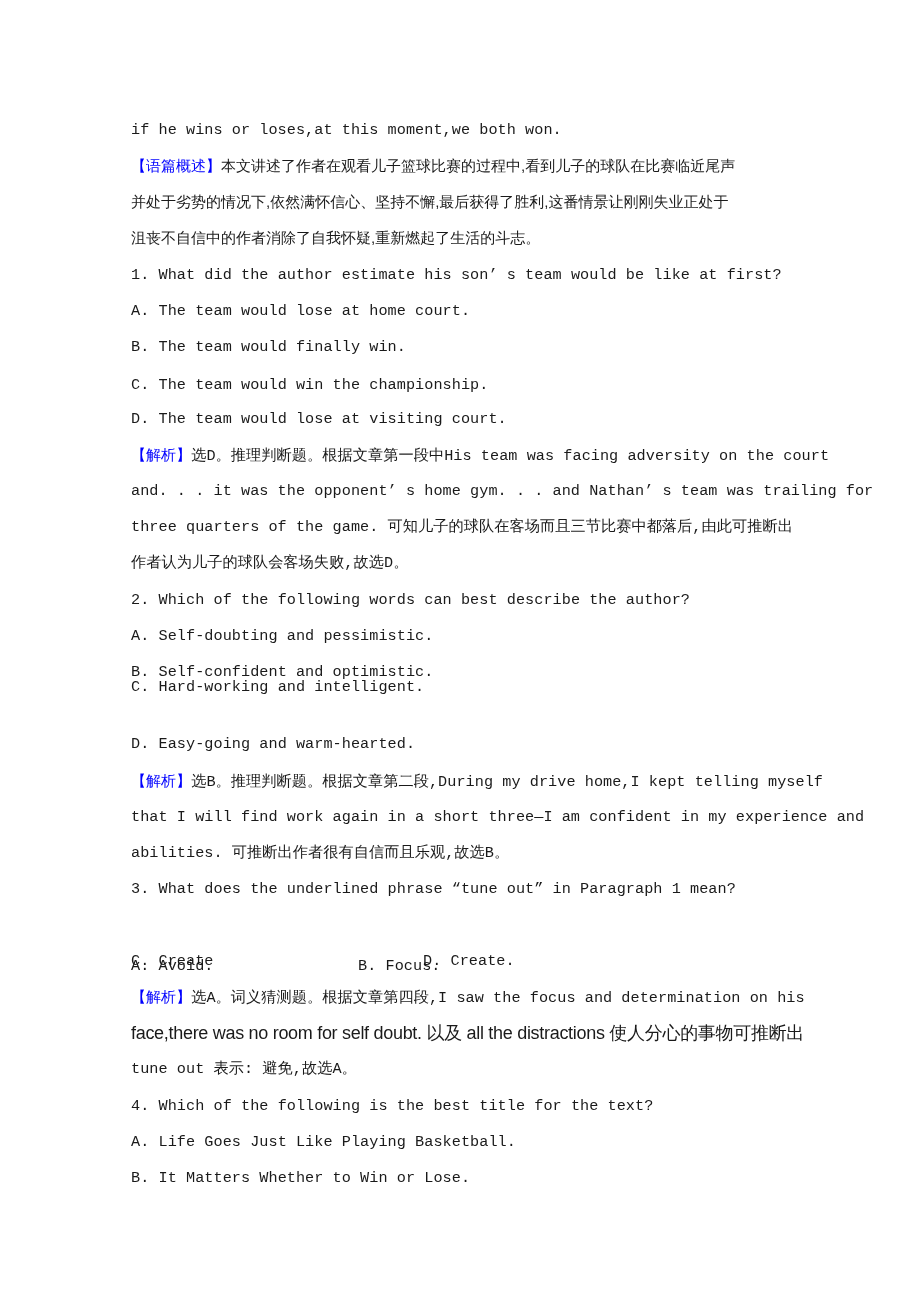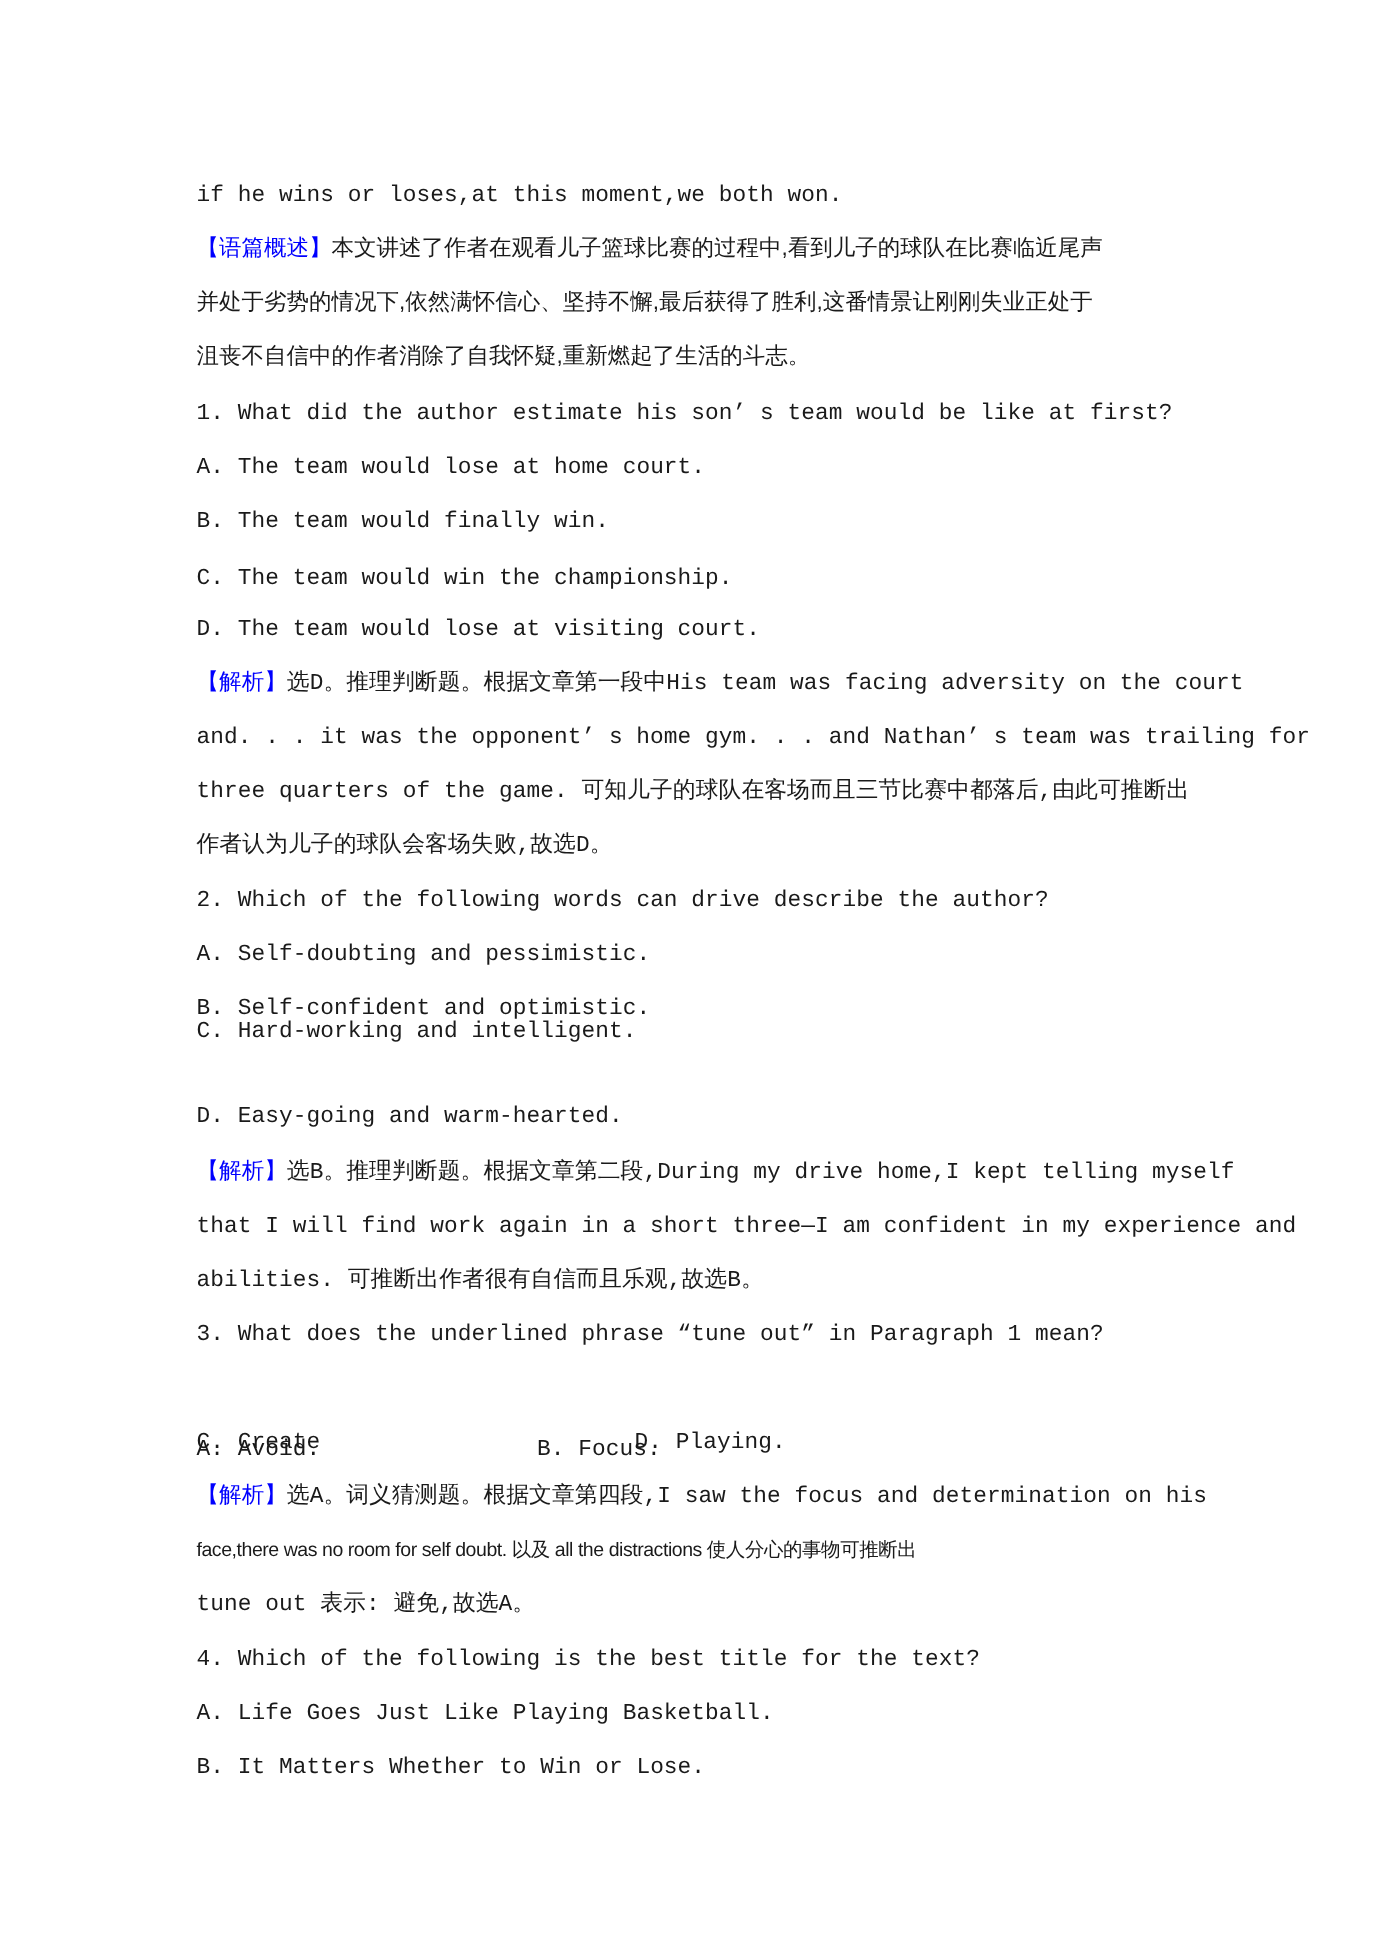--- a/index.html
+++ b/index.html
@@ -78,21 +78,21 @@
   </div>
   <div class="line mono" style="top:445px">
     <span class="tag cjk">【解析】</span><span>选D。推理判断题。根据文章第一段中His team was facing adversity on the court</span>
   </div>
   <div class="line mono" style="top:481px">and. . . it was the opponent’ s home gym. . . and Nathan’ s team was trailing for</div>
   <div class="line mono" style="top:517px">three quarters of the game. 可知儿子的球队在客场而且三节比赛中都落后,由此可推断出</div>
   <div class="line mono" style="top:553px">作者认为儿子的球队会客场失败,故选D。</div>
 
   <div class="line mono" style="top:590px">
     <span>2.</span>
-    <span>Which of the following words can drive describe the author?</span>
+    <span>Which of the following words can best describe the author?</span>
   </div>
   <div class="line mono" style="top:626px">
     <span>A.</span>
     <span>Self-doubting and pessimistic.</span>
   </div>
   <div class="line mono" style="top:662px">
     <span>B.</span>
     <span>Self-confident and optimistic.</span>
   </div>
   <div class="line mono" style="top:677px">
@@ -123,27 +123,27 @@
       <span>Focus.</span>
     </span>
   </div>
   <div class="line mono" style="top:951px; width:690px;">
     <span>
       <span>C.</span>
       <span>Create</span>
     </span>
     <span class="opt-col2" style="left:292px; top:0;">
       <span>D.</span>
-      <span>Playing.</span>
+      <span>Create.</span>
     </span>
   </div>
   <div class="line mono" style="top:987px">
     <span class="tag cjk">【解析】</span><span>选A。词义猜测题。根据文章第四段,I saw the focus and determination on his</span>
   </div>
-  <div class="line cjk" style="top:1023px; font-size:13px; letter-spacing:-0.3px;">face,there was no room for self doubt. 以及 all the distractions 使人分心的事物可推断出</div>
+  <div class="line cjk" style="top:1023px; font-size:18px; letter-spacing:-0.3px;">face,there was no room for self doubt. 以及 all the distractions 使人分心的事物可推断出</div>
   <div class="line mono" style="top:1059px">tune out 表示: 避免,故选A。</div>
 
   <div class="line mono" style="top:1096px">
     <span>4.</span>
     <span>Which of the following is the best title for the text?</span>
   </div>
   <div class="line mono" style="top:1132px">
     <span>A.</span>
     <span>Life Goes Just Like Playing Basketball.</span>
   </div>

